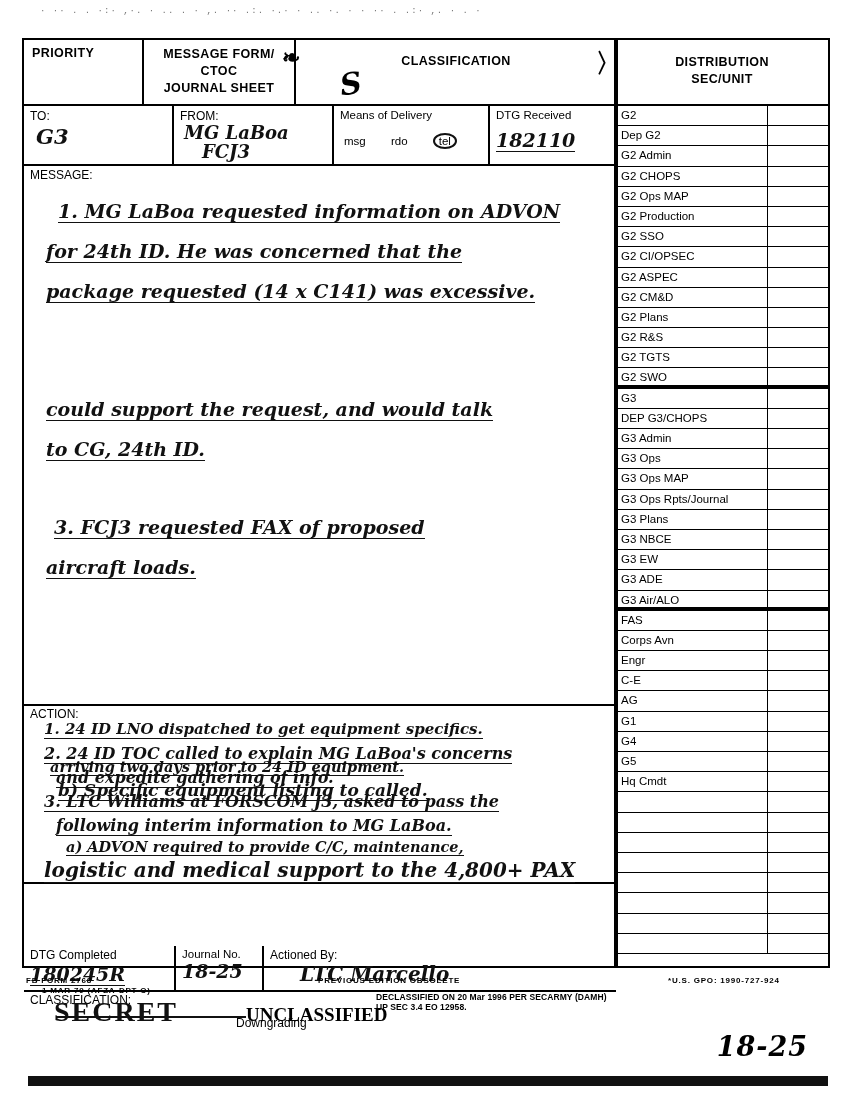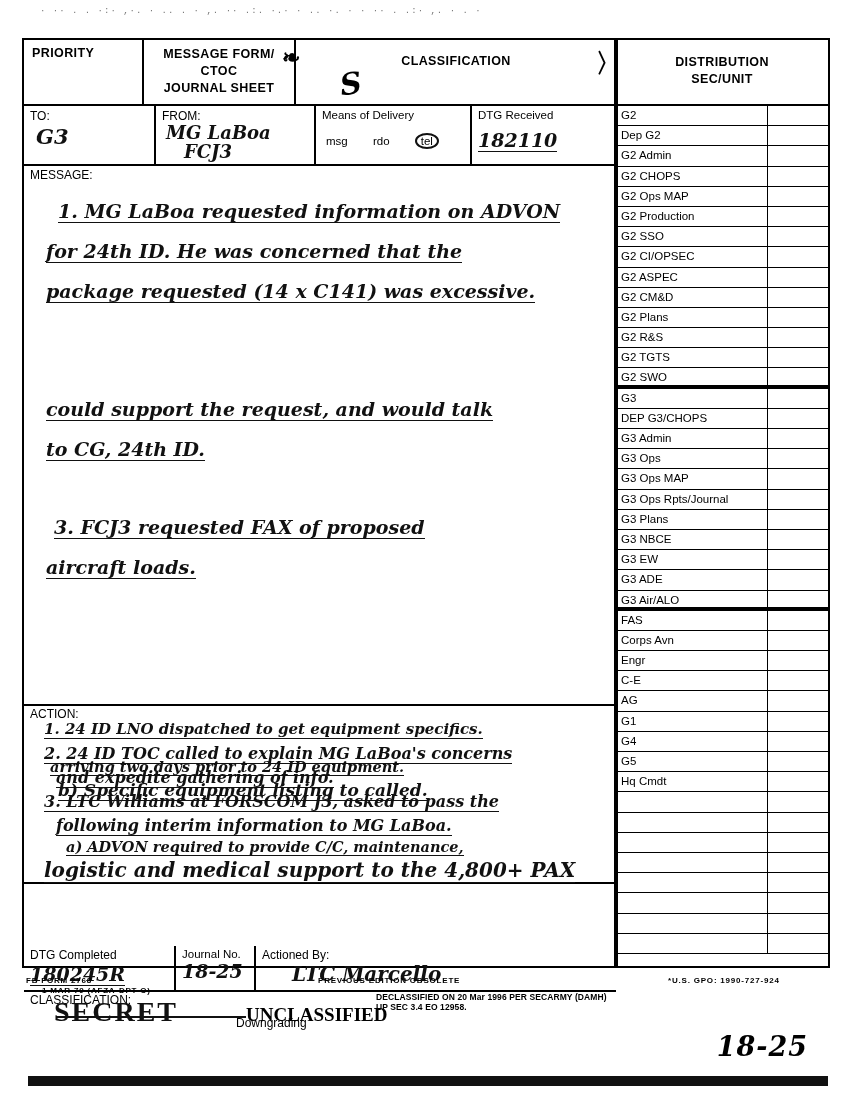--- a/index.html
+++ b/index.html
@@ -79,21 +79,21 @@
   .hdr .c2 { width: 120px; border-right: 2px solid #000; }
   .hdr .c3 { flex: 1; text-align: center; padding-top: 14px; }
 
   
   .tofrom {
     display: flex;
     height: 60px;
     border-bottom: 2px solid #000;
     box-sizing: border-box;
   }
-  .tofrom .t1 { width: 132px; border-right: 2px solid #000; box-sizing: border-box; padding: 3px 6px; }
+  .tofrom .t1 { width: 150px; border-right: 2px solid #000; box-sizing: border-box; padding: 3px 6px; }
   .tofrom .t2 { width: 160px; border-right: 2px solid #000; box-sizing: border-box; padding: 3px 6px; position: relative; }
   .tofrom .t3 { width: 156px; border-right: 2px solid #000; box-sizing: border-box; padding: 3px 6px; position: relative; }
   .tofrom .t4 { flex: 1; box-sizing: border-box; padding: 3px 6px; position: relative; }
   .lbl { font-size: 12px; font-weight: normal; }
   .lbl-b { font-size: 11.5px; }
 
   
   .msg {
     position: relative;
     height: 540px;
@@ -112,21 +112,21 @@
   }
 
   
   .ftr {
     display: flex;
     height: 46px;
     border-bottom: 2px solid #000;
     box-sizing: border-box;
   }
   .ftr .f1 { width: 152px; border-right: 2px solid #000; box-sizing: border-box; padding: 2px 6px; }
-  .ftr .f2 { width: 80px; border-right: 2px solid #000; box-sizing: border-box; padding: 2px 6px; }
+  .ftr .f2 { width: 88px; border-right: 2px solid #000; box-sizing: border-box; padding: 2px 6px; }
   .ftr .f3 { flex: 1; box-sizing: border-box; padding: 2px 6px; }
 
   .classrow {
     position: relative;
     height: 40px;
     box-sizing: border-box;
     padding: 1px 6px;
   }
 
   .seal {

